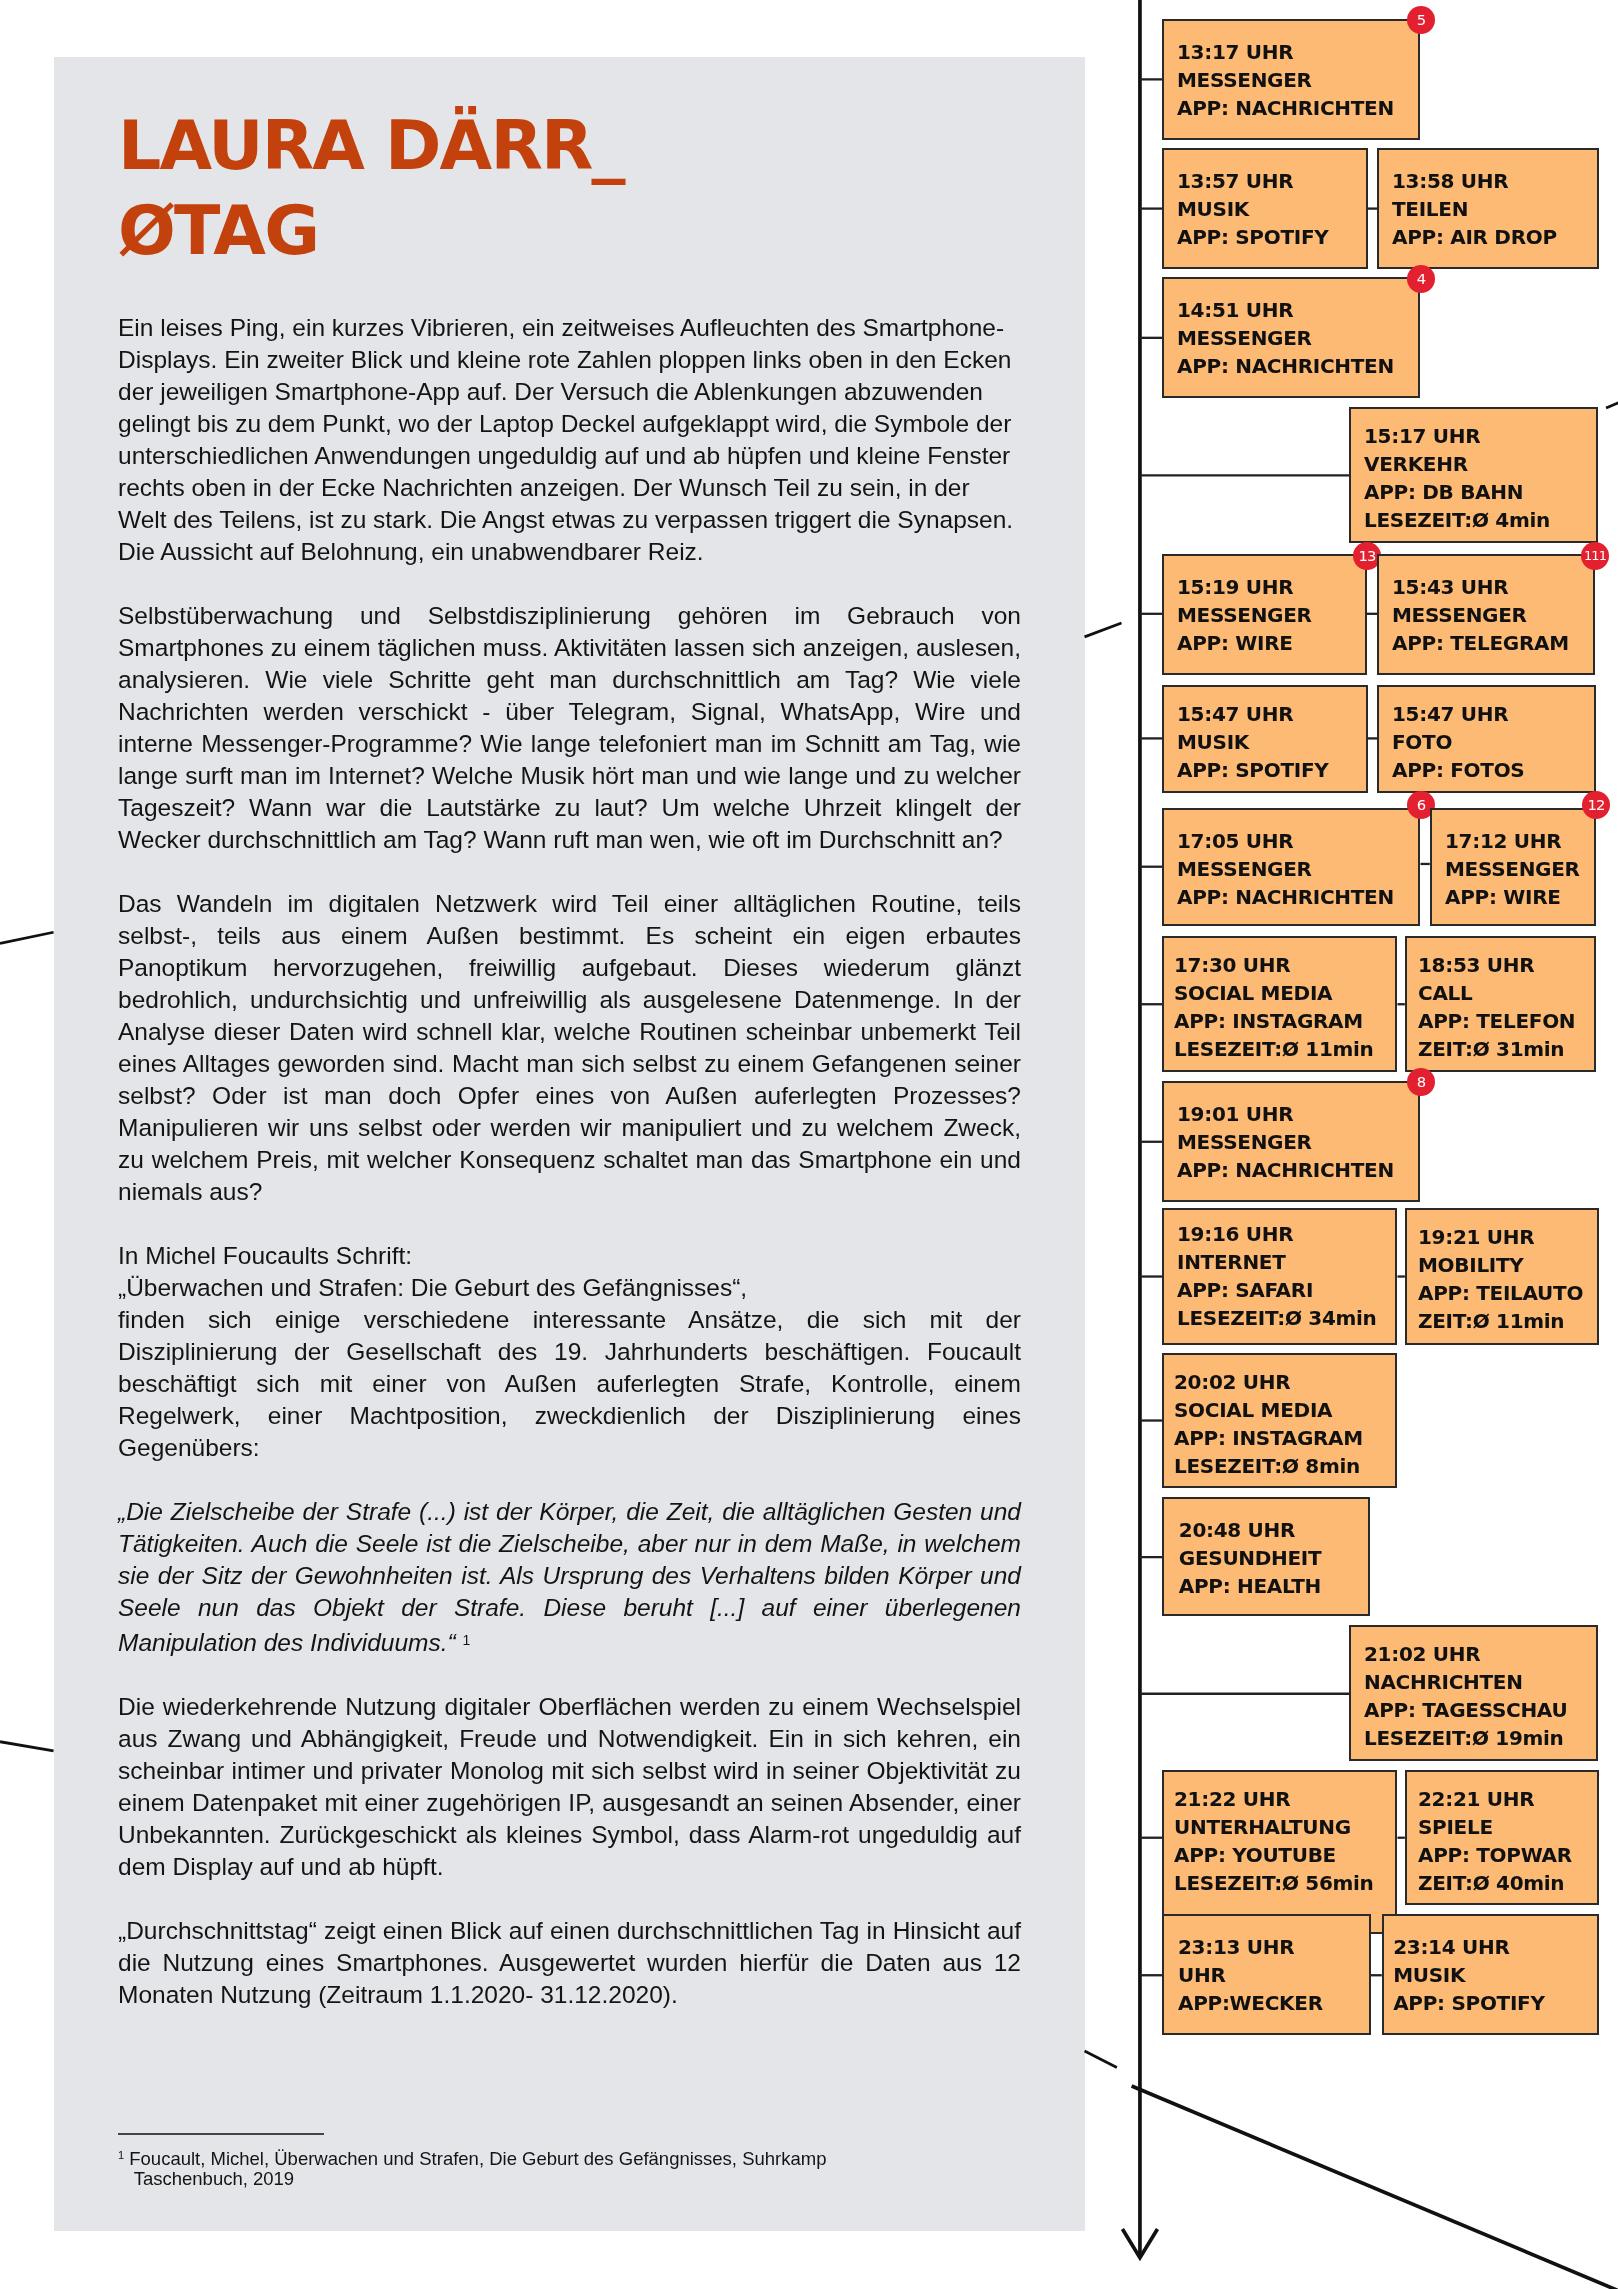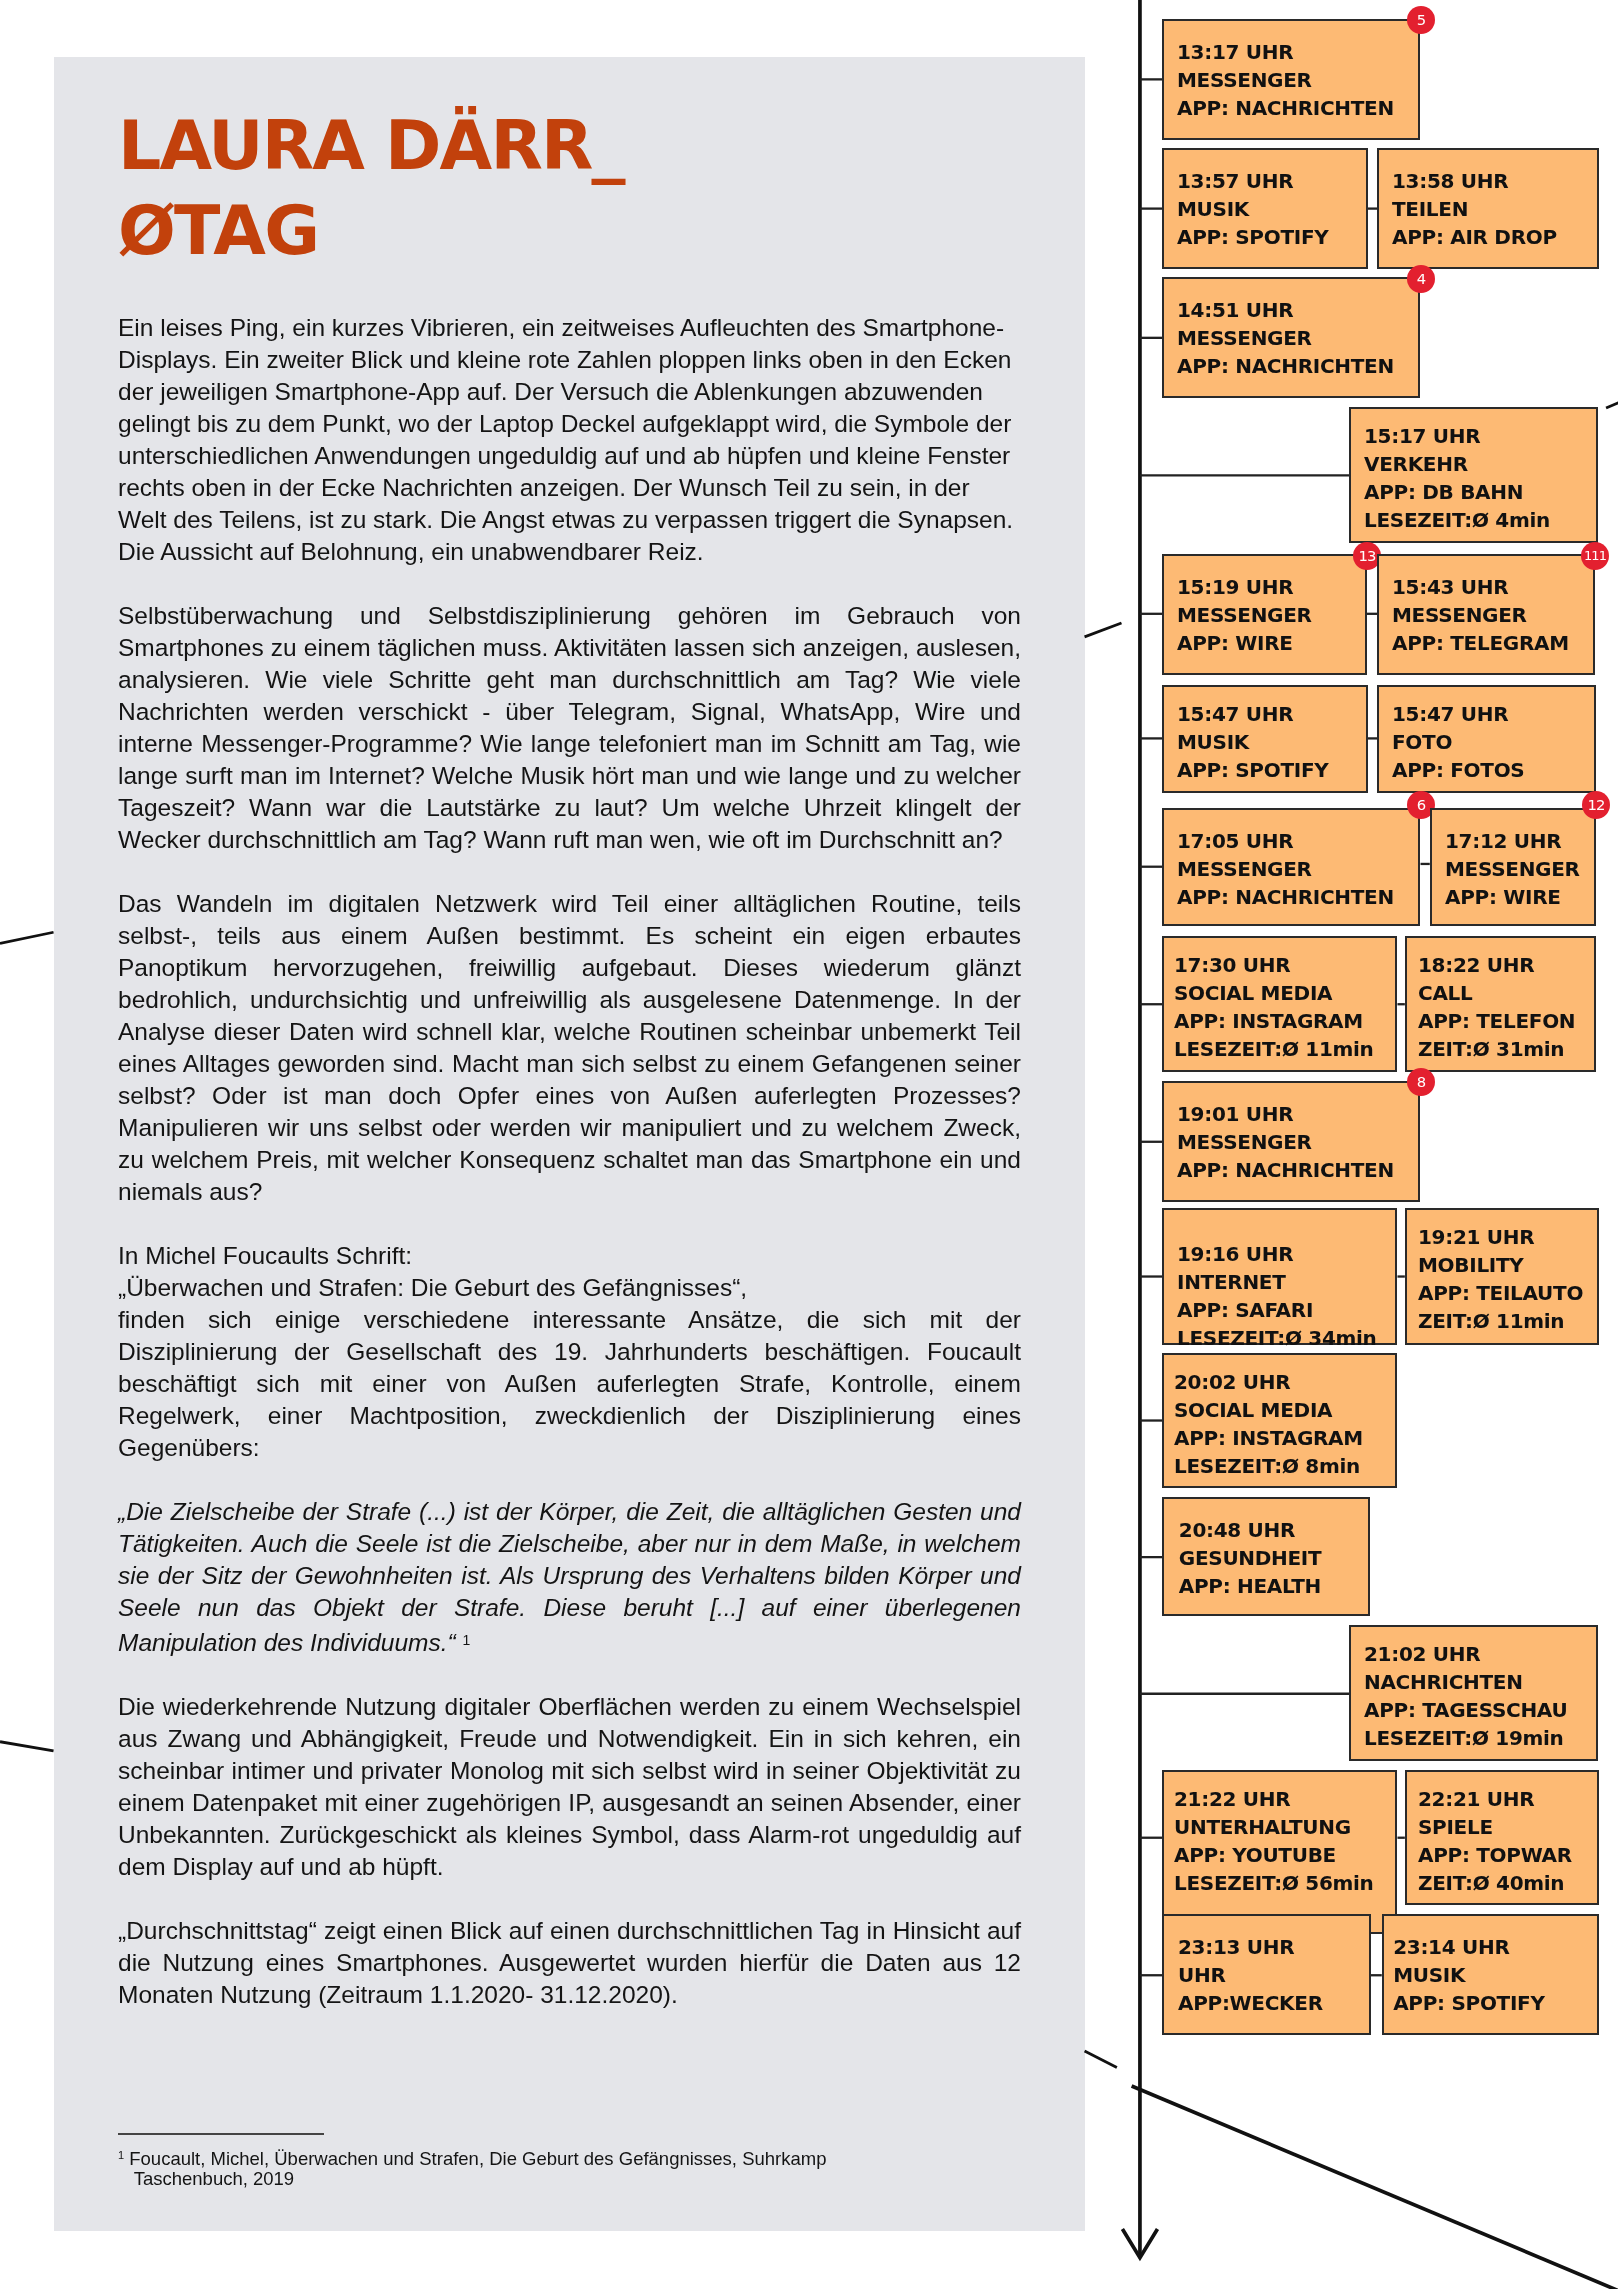--- a/index.html
+++ b/index.html
@@ -157,34 +157,34 @@
 </div>
 <div class="badge" style="left:1582px;top:791px;">12</div>
 
 <div class="box" style="left:1162px;top:936px;width:235px;height:136px;padding-top:13px;padding-left:10px;">
   <div>17:30 UHR</div>
   <div>SOCIAL MEDIA</div>
   <div>APP: INSTAGRAM</div>
   <div>LESEZEIT:Ø 11min</div>
 </div>
 <div class="box" style="left:1405px;top:936px;width:191px;height:136px;padding-top:13px;padding-left:11px;">
-  <div>18:22 UHR</div>
+  <div>18:53 UHR</div>
   <div>CALL</div>
   <div>APP: TELEFON</div>
   <div>ZEIT:Ø 31min</div>
 </div>
 
 <div class="box" style="left:1162px;top:1081px;width:258px;height:121px;">
   <div>19:01 UHR</div>
   <div>MESSENGER</div>
   <div>APP: NACHRICHTEN</div>
 </div>
 <div class="badge" style="left:1407px;top:1068px;">8</div>
 
-<div class="box" style="left:1162px;top:1208px;width:235px;height:137px;padding-top:30px;">
+<div class="box" style="left:1162px;top:1208px;width:235px;height:137px;padding-top:10px;">
   <div>19:16 UHR</div>
   <div>INTERNET</div>
   <div>APP: SAFARI</div>
   <div>LESEZEIT:Ø 34min</div>
 </div>
 <div class="box" style="left:1405px;top:1208px;width:194px;height:137px;padding-top:13px;padding-left:11px;">
   <div>19:21 UHR</div>
   <div>MOBILITY</div>
   <div>APP: TEILAUTO</div>
   <div>ZEIT:Ø 11min</div>

